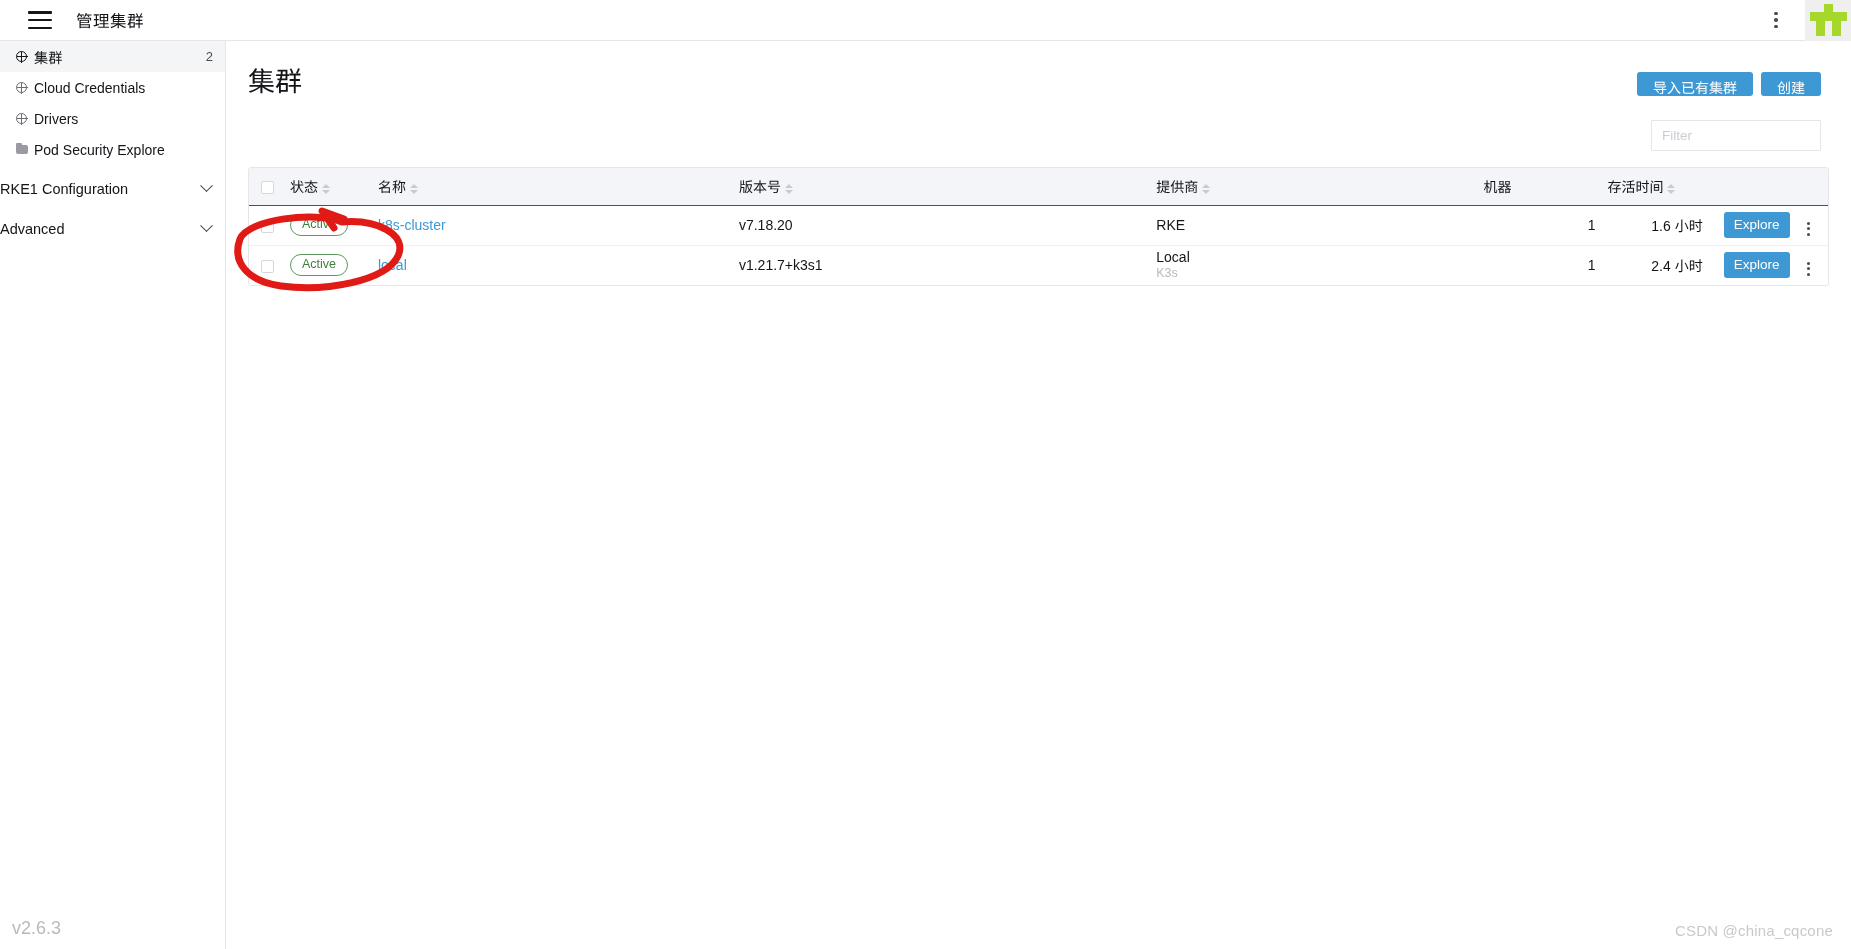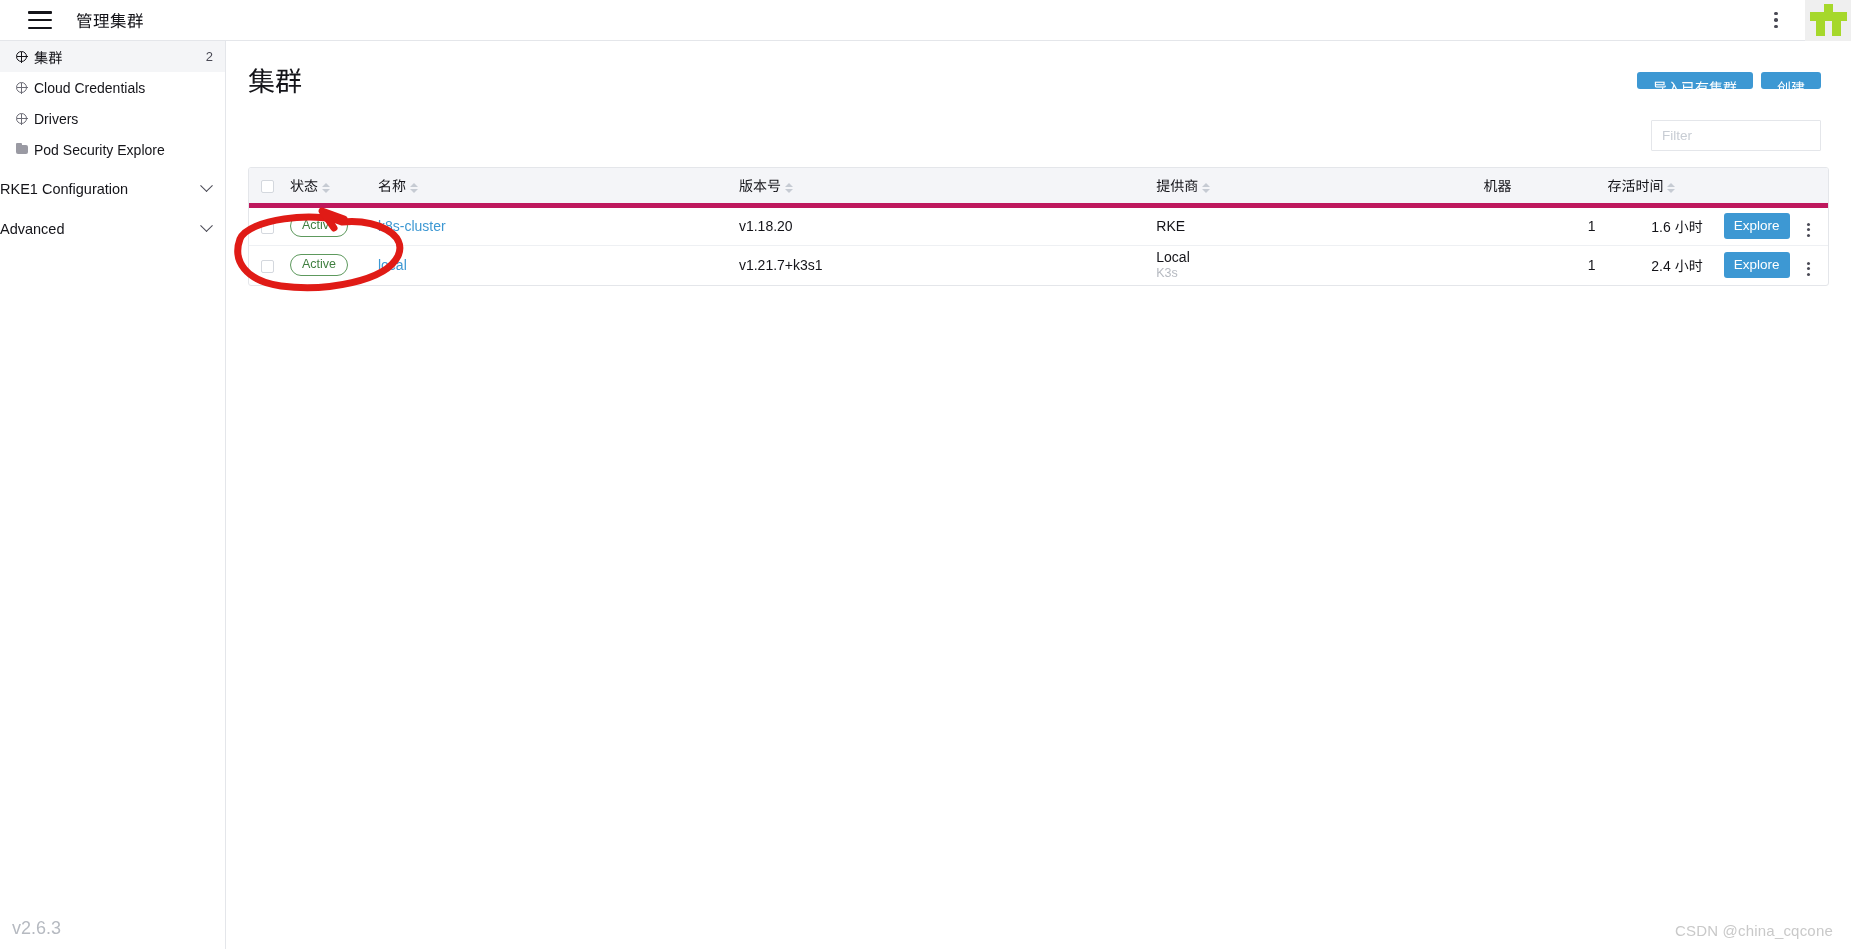--- a/index.html
+++ b/index.html
@@ -161,21 +161,21 @@
   }
   .page-actions {
     margin-left: auto; display: flex; gap: 8px; padding-top: 5px;
   }
   .btn-primary {
     background: #3d98d3;
     color: #fff;
     border: none; border-radius: 3px;
     font-size: 14px;
     padding: 0 16px;
-    height: 17px;
+    height: 24px;
     line-height: 32px;
     cursor: pointer;
     font-family: inherit;
     white-space: nowrap;
   }
 
   .filter-row {
     display: flex; justify-content: flex-end;
     padding: 22px 30px 0 0;
   }
@@ -208,21 +208,21 @@
     background: #f4f5f8;
     height: 37px;
   }
   table.cluster-table thead th {
     font-weight: normal;
     color: #141419;
     text-align: left;
     padding: 0 6px;
     font-size: 14px;
     white-space: nowrap;
-    border-bottom: 5px solid #be185d;
+    border-bottom: 1px solid #be185d;
   }
   table.cluster-table tbody tr {
     height: 40px;
     border-bottom: 1px solid #eef0f3;
   }
   table.cluster-table tbody tr:last-child { border-bottom: none; }
   table.cluster-table tbody td {
     padding: 0 6px;
     color: #141419;
     vertical-align: middle;
@@ -420,21 +420,21 @@
         <tr>
           <td class="col-check">
             <span class="hcheck"></span>
           </td>
           <td class="col-state">
             <span class="badge-active">Active</span>
           </td>
           <td class="col-name">
             <a class="link-blue">k8s-cluster</a>
           </td>
-          <td class="col-version">v1.18.20</td>
+          <td class="col-version">v7.18.20</td>
           <td class="col-provider">
             <div class="provider-main">RKE</div>
             <div class="provider-sub"></div>
           </td>
           <td class="col-machines">1</td>
           <td class="col-age">1.6 小时</td>
           <td class="col-explore">
             <button class="btn-explore">Explore</button>
           </td>
           <td class="col-kebab">

